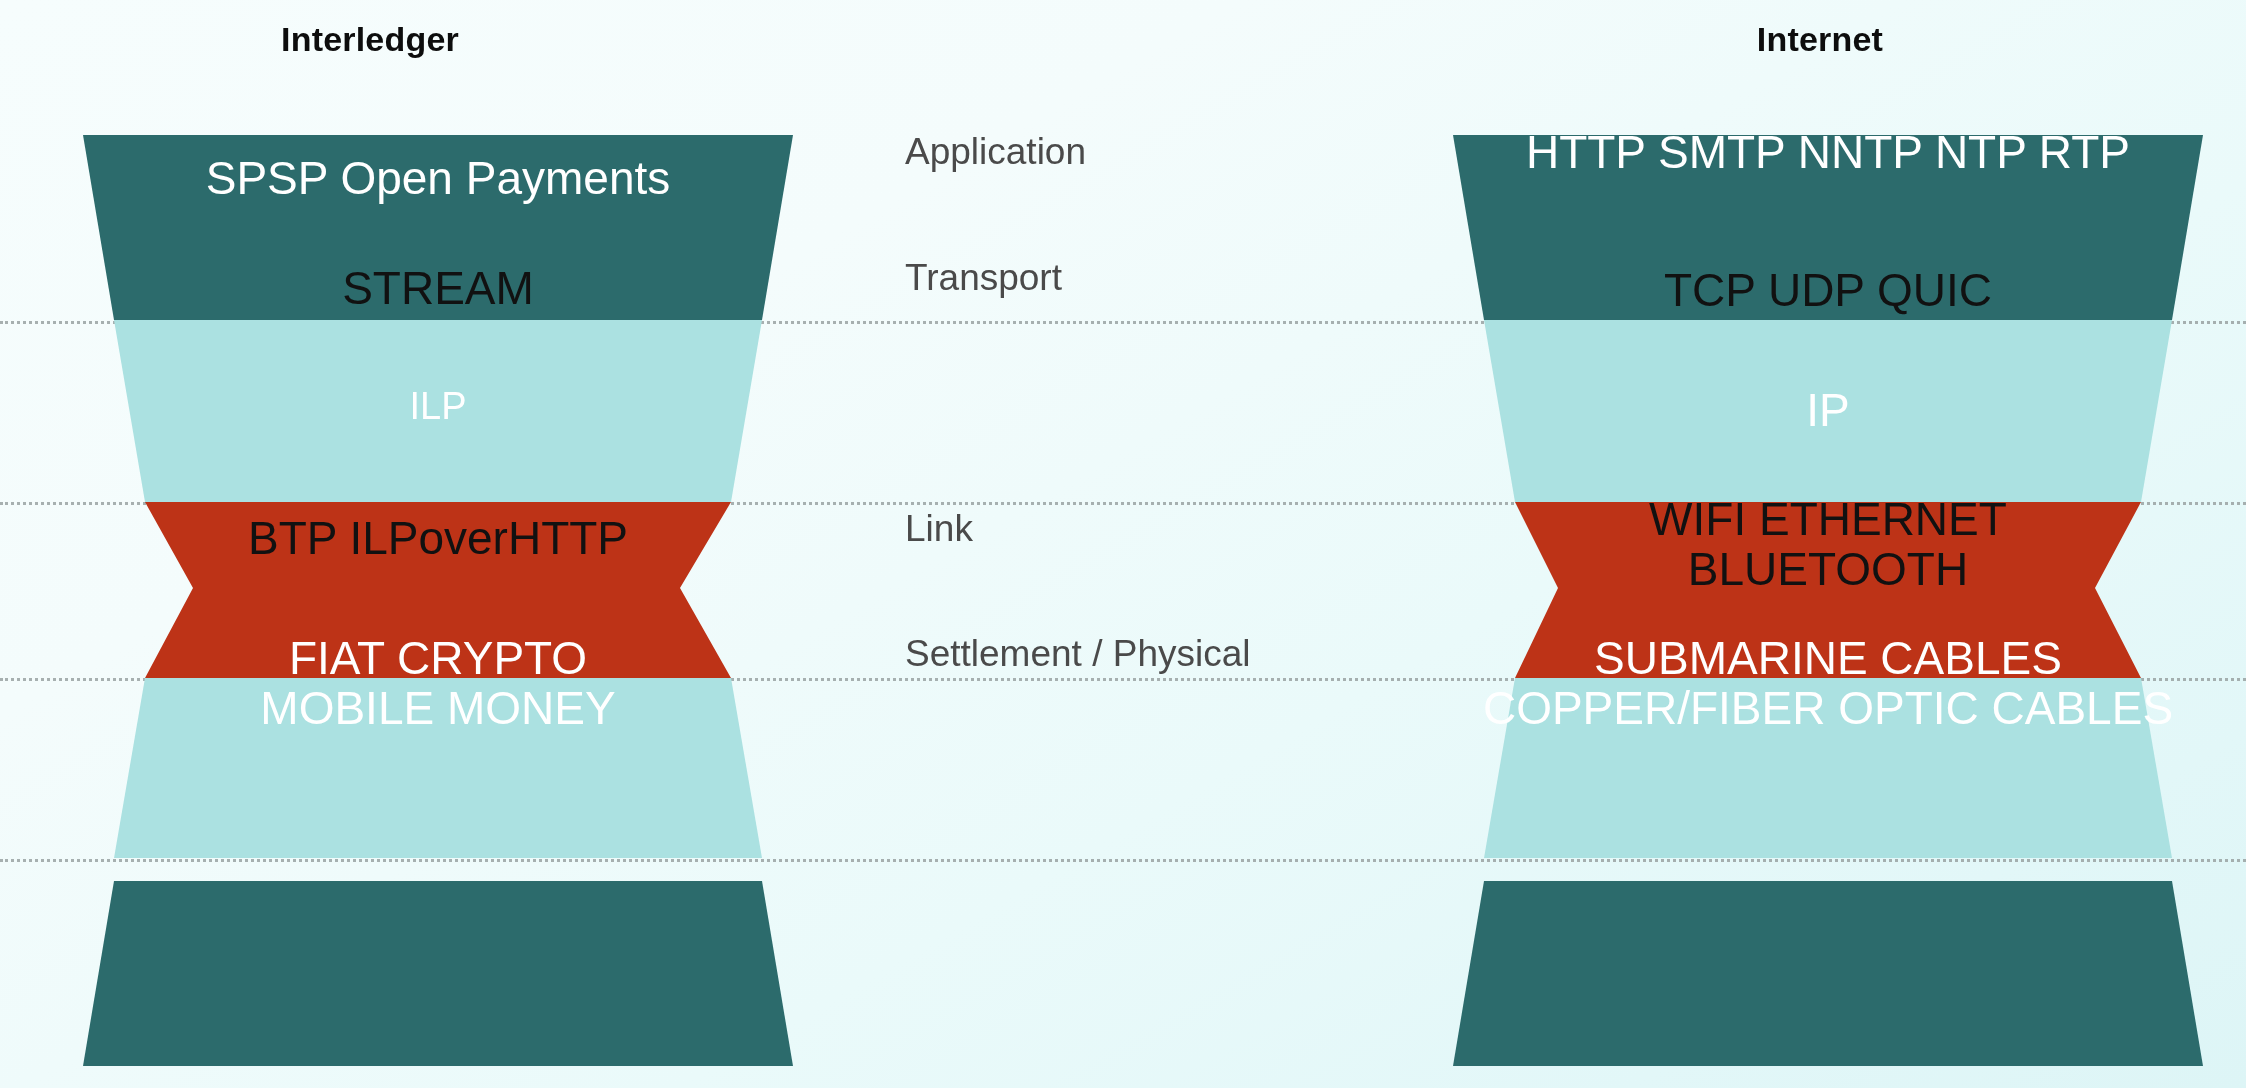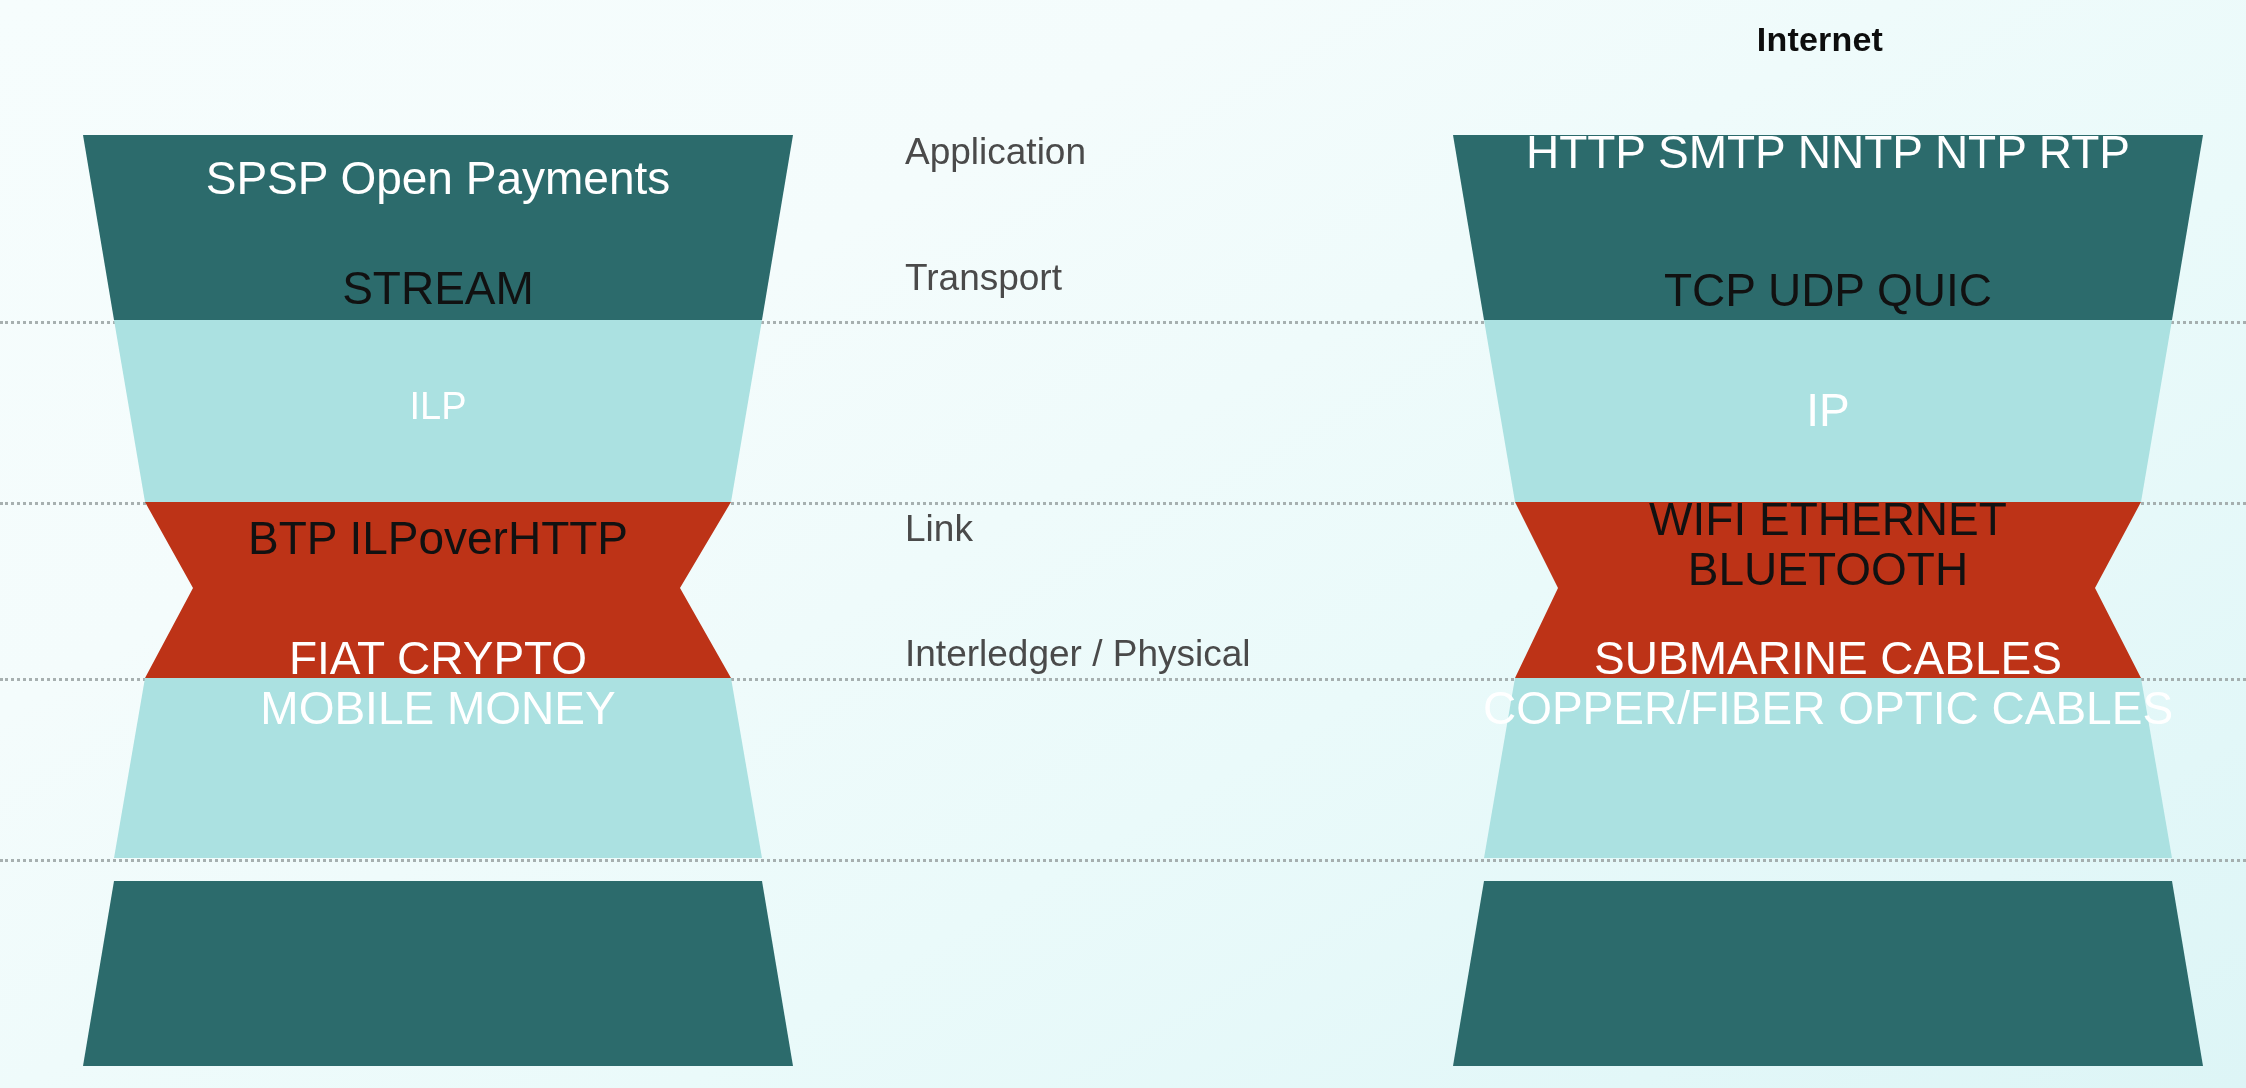--- a/index.html
+++ b/index.html
@@ -61,26 +61,27 @@
 
     <g>
       <polygon points="1453,135 2203,135 2172,320 1484,320" fill="#2C6B6C"></polygon>
       <polygon points="1484,320 2172,320 2141,502 1515,502" fill="#ABE1E1"></polygon>
       <polygon points="1515,502 2141,502 2095,588 2141,678 1515,678 1558,588" fill="#BD3317"></polygon>
       <polygon points="1515,678 2141,678 2172,858 1484,858" fill="#ABE1E1"></polygon>
       <polygon points="1484,881 2172,881 2203,1066 1453,1066" fill="#2C6B6C"></polygon>
     </g>
   </svg>
 
+  <div class="col-title" id="title-interledger">Interledger</div>
   <div class="col-title" id="title-internet">Internet</div>
 
   <div class="layer-label" style="top:132px;">Application</div>
   <div class="layer-label" style="top:258px;">Transport</div>
   <div class="layer-label" style="top:509px;">Link</div>
-  <div class="layer-label" style="top:634px;">Interledger / Physical</div>
+  <div class="layer-label" style="top:634px;">Settlement / Physical</div>
 
   <div class="stack-text t-light" style="left:63px;top:130px;width:750px;font-size:46px;margin-top:24px;">SPSP   Open Payments</div>
   <div class="stack-text t-dark" style="left:63px;top:264px;width:750px;font-size:46px;">STREAM</div>
   <div class="stack-text t-light" style="left:63px;top:386px;width:750px;font-size:38px;">ILP</div>
   <div class="stack-text t-dark" style="left:63px;top:514px;width:750px;font-size:46px;">BTP  ILPoverHTTP</div>
   <div class="stack-text t-light" style="left:63px;top:634px;width:750px;font-size:46px;">FIAT   CRYPTO
 MOBILE MONEY</div>
 
   <div class="stack-text t-light" style="left:1433px;top:128px;width:790px;font-size:46px;">HTTP  SMTP  NNTP  NTP  RTP</div>
   <div class="stack-text t-dark" style="left:1433px;top:266px;width:790px;font-size:46px;">TCP  UDP  QUIC</div>

